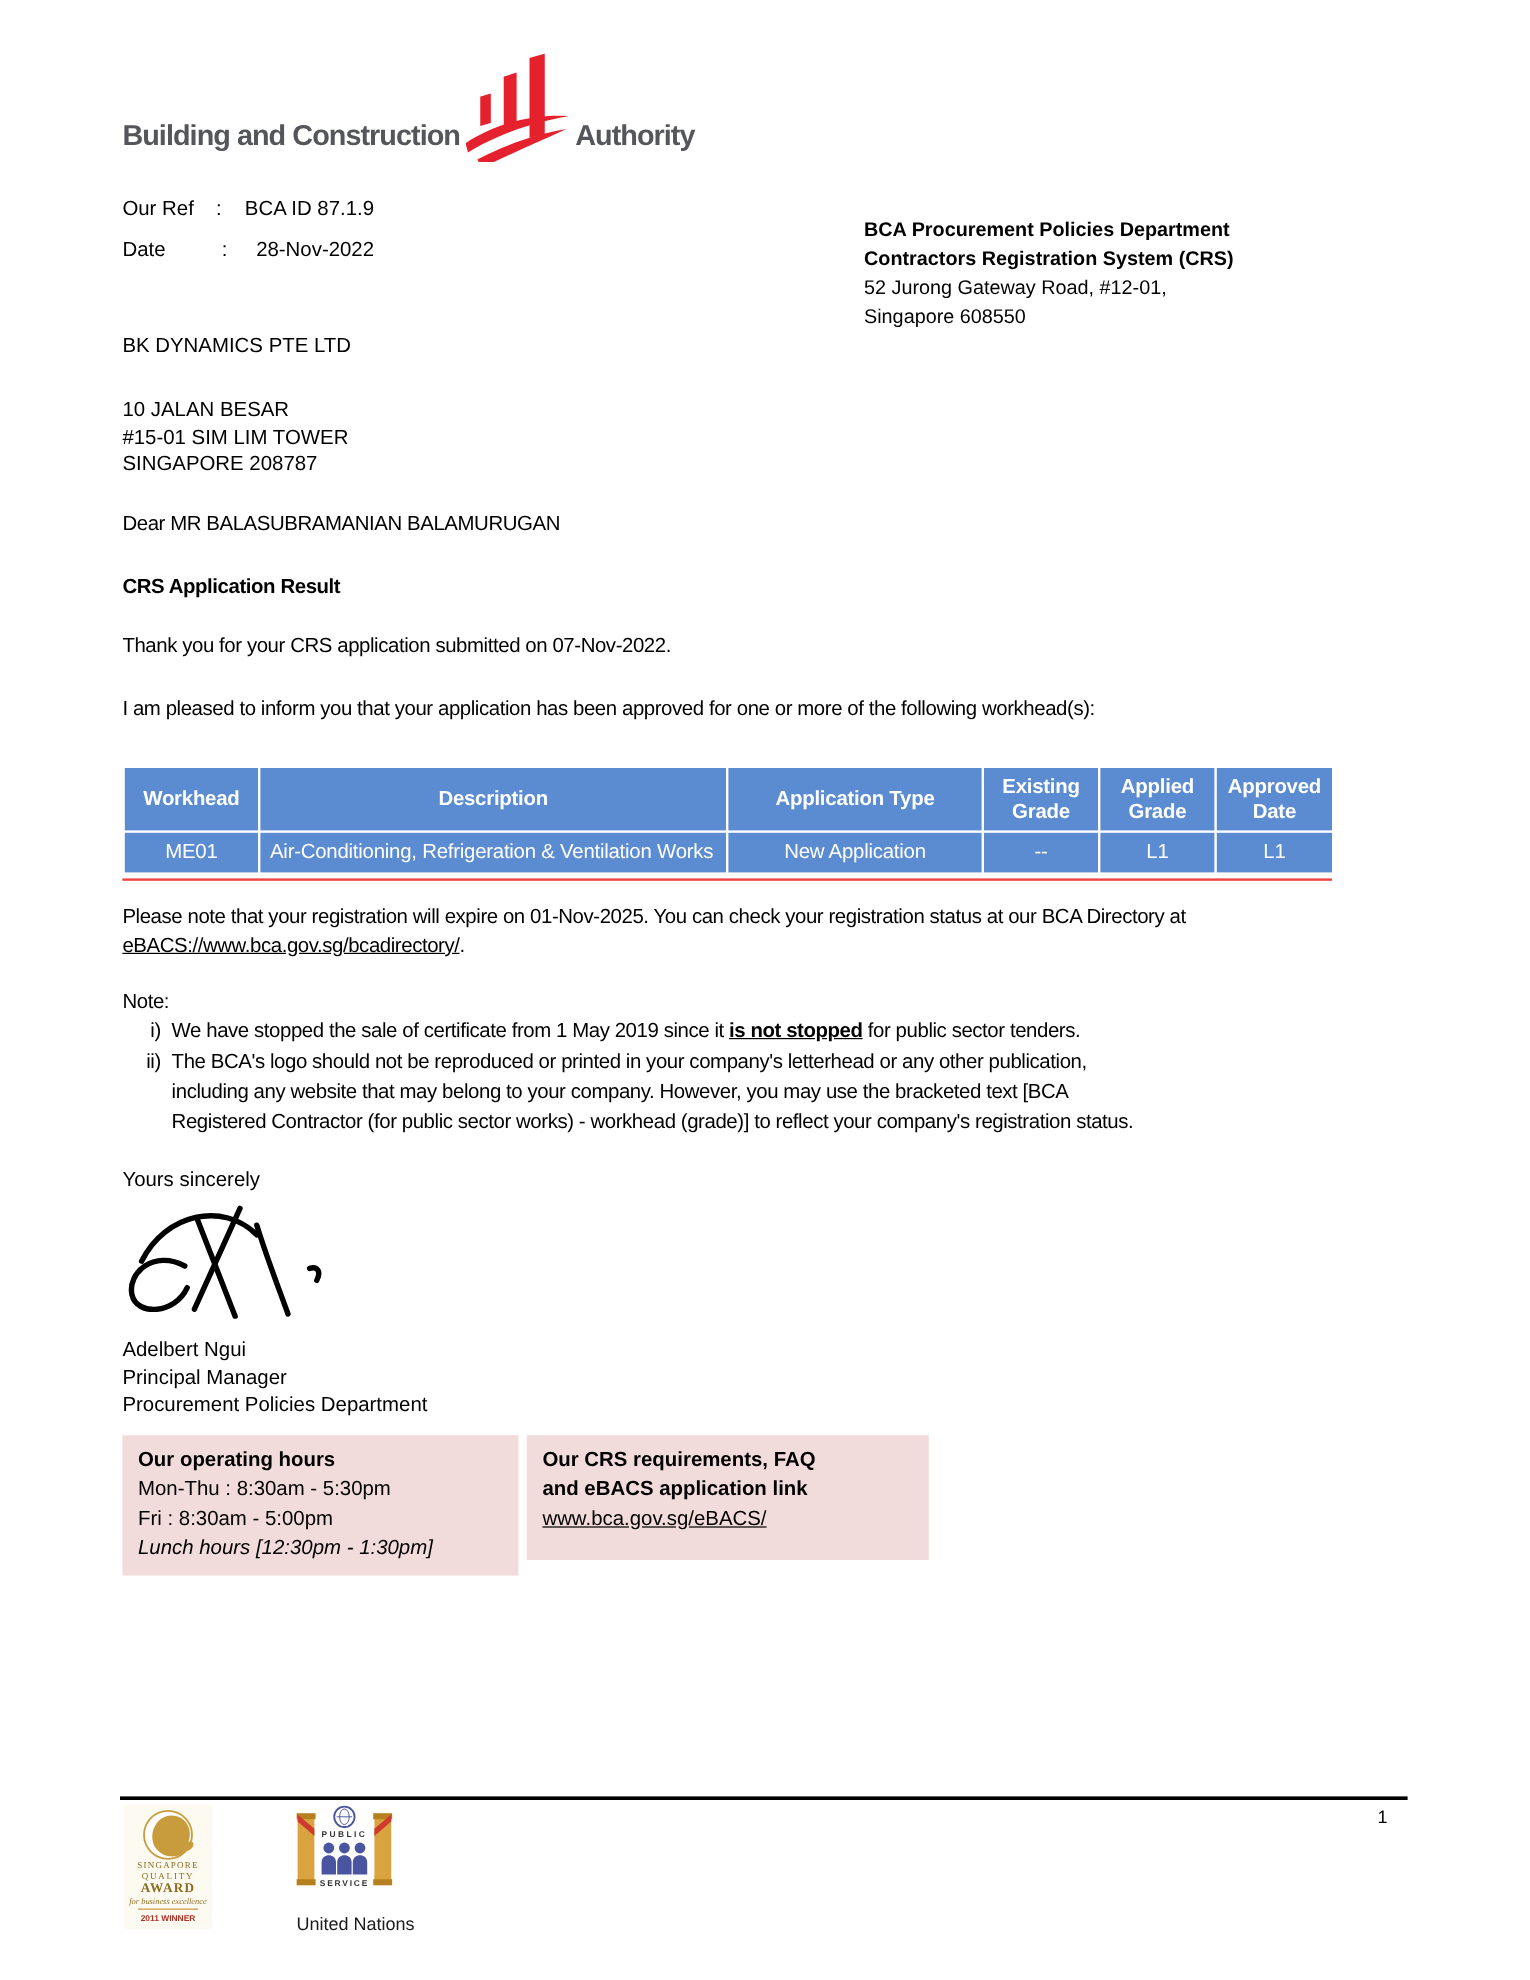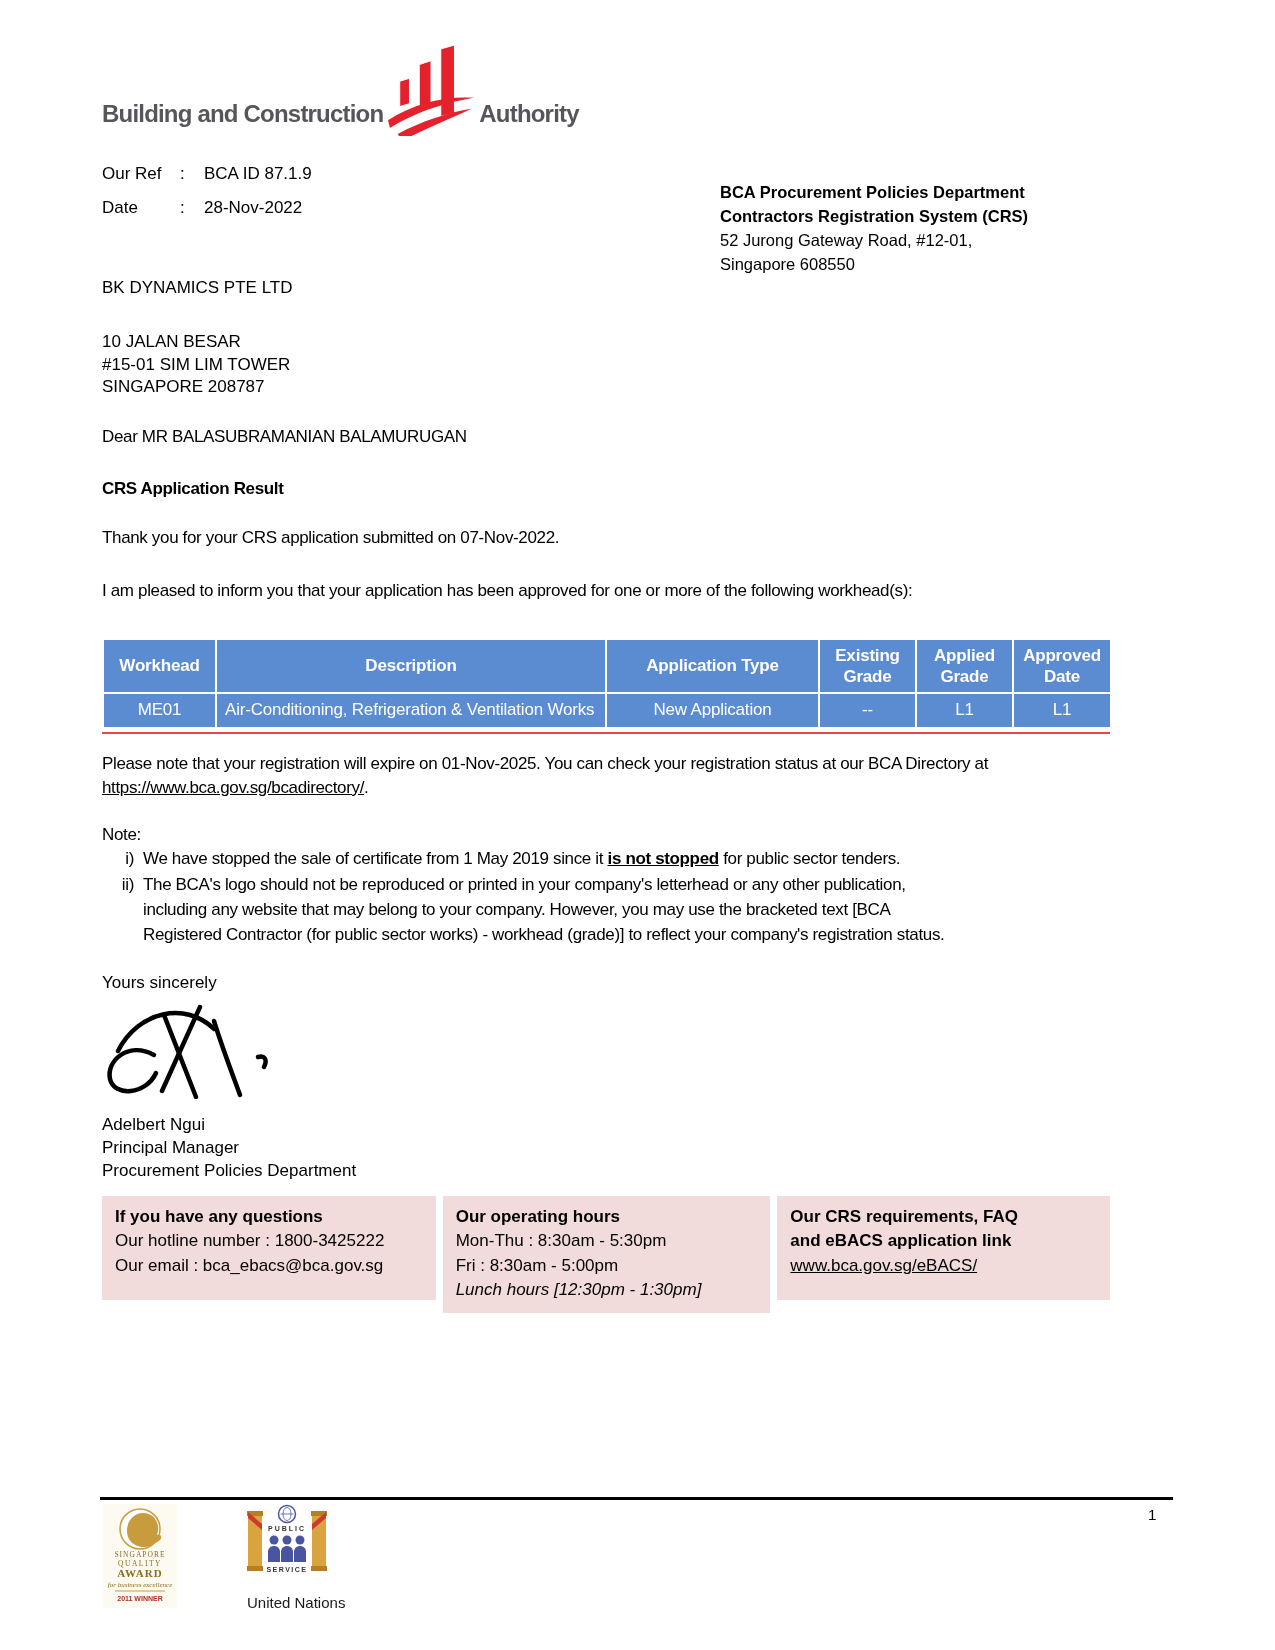--- a/index.html
+++ b/index.html
@@ -17,21 +17,21 @@
   
   .brand-row { display:flex; align-items:flex-end; height:90px; }
   .brand-text {
     font-weight:bold; font-size:24px; color:#55565B;
     letter-spacing:-0.8px; padding-bottom:12px; white-space:nowrap;
   }
   .brand-logo { margin:0 5px; }
   
   .meta-sender { display:flex; justify-content:space-between; margin-top:14px; }
   .meta { font-size:17px; margin-top:10px; }
-  .meta-row { display:flex; margin-bottom:14px; }
+  .meta-row { display:flex; margin-bottom:14px;justify-content:space-between; }
   .meta-label { width:78px; }
   .meta-colon { width:24px; }
   .sender { width:390px; font-size:16.5px; line-height:24px;margin-top:26px; }
   .bold { font-weight:bold; }
   
   .recipient-company { margin-top:2px; font-size:17px; }
   .recipient-address { margin-top:33px; font-size:17px; line-height:22.5px; }
   .cond { letter-spacing:-0.35px; }
   .salutation { margin-top:28px; font-size:17px; }
   .subject { margin-top:32px; font-size:17px; font-weight:bold; }
@@ -156,21 +156,21 @@
           <td class="desc">Air-Conditioning, Refrigeration &amp; Ventilation Works</td>
           <td>New Application</td>
           <td>--</td>
           <td>L1</td>
           <td>L1</td>
         </tr>
       </tbody>
     </table>
   </div>
 
-  <div class="para expiry cond"><span>Please note that your registration will expire on 01-Nov-2025.  You can check your registration status at our BCA Directory at </span><a class="doc-link">https://www.bca.gov.sg/bcadirectory/</a><span>.</span></div>
+  <div class="para expiry cond"><span>Please note that your registration will expire on 01-Nov-2025.  You can check your registration status at our BCA Directory at </span><a class="doc-link">eBACS://www.bca.gov.sg/bcadirectory/</a><span>.</span></div>
 
   <div class="note-label cond">Note:</div>
   <div class="note-item cond">
     <span class="note-marker">i)</span>
     <div class="note-text"><span>We have stopped the sale of certificate from 1 May 2019 since it </span><span class="em-underline">is not stopped</span><span> for public sector tenders.</span></div>
   </div>
   <div class="note-item cond">
     <span class="note-marker">ii)</span>
     <div class="note-text">The BCA's logo should not be reproduced or printed in your company's letterhead or any other publication, including any website that may belong to your company. However, you may use the bracketed text [BCA Registered Contractor (for public sector works) - workhead (grade)] to reflect your company's registration status.</div>
   </div>
@@ -186,25 +186,20 @@
       <path d="M156 58 C162 56 166 60 162 68"></path>
     </svg>
   </div>
   <div class="sig-block">
     <div>Adelbert Ngui</div>
     <div>Principal Manager</div>
     <div>Procurement Policies Department</div>
   </div>
 
   <div class="boxes">
-    <div class="box box-questions">
-      <div class="bold">If you have any questions</div>
-      <div>Our hotline number : 1800-3425222</div>
-      <div>Our email : bca_ebacs@bca.gov.sg</div>
-    </div>
     <div class="box box-hours">
       <div class="bold">Our operating hours</div>
       <div>Mon-Thu : 8:30am - 5:30pm</div>
       <div>Fri : 8:30am - 5:00pm</div>
       <div class="italic">Lunch hours [12:30pm - 1:30pm]</div>
     </div>
     <div class="box box-links">
       <div class="bold">Our CRS requirements, FAQ</div>
       <div class="bold">and eBACS application link</div>
       <div><a class="doc-link">www.bca.gov.sg/eBACS/</a></div>

